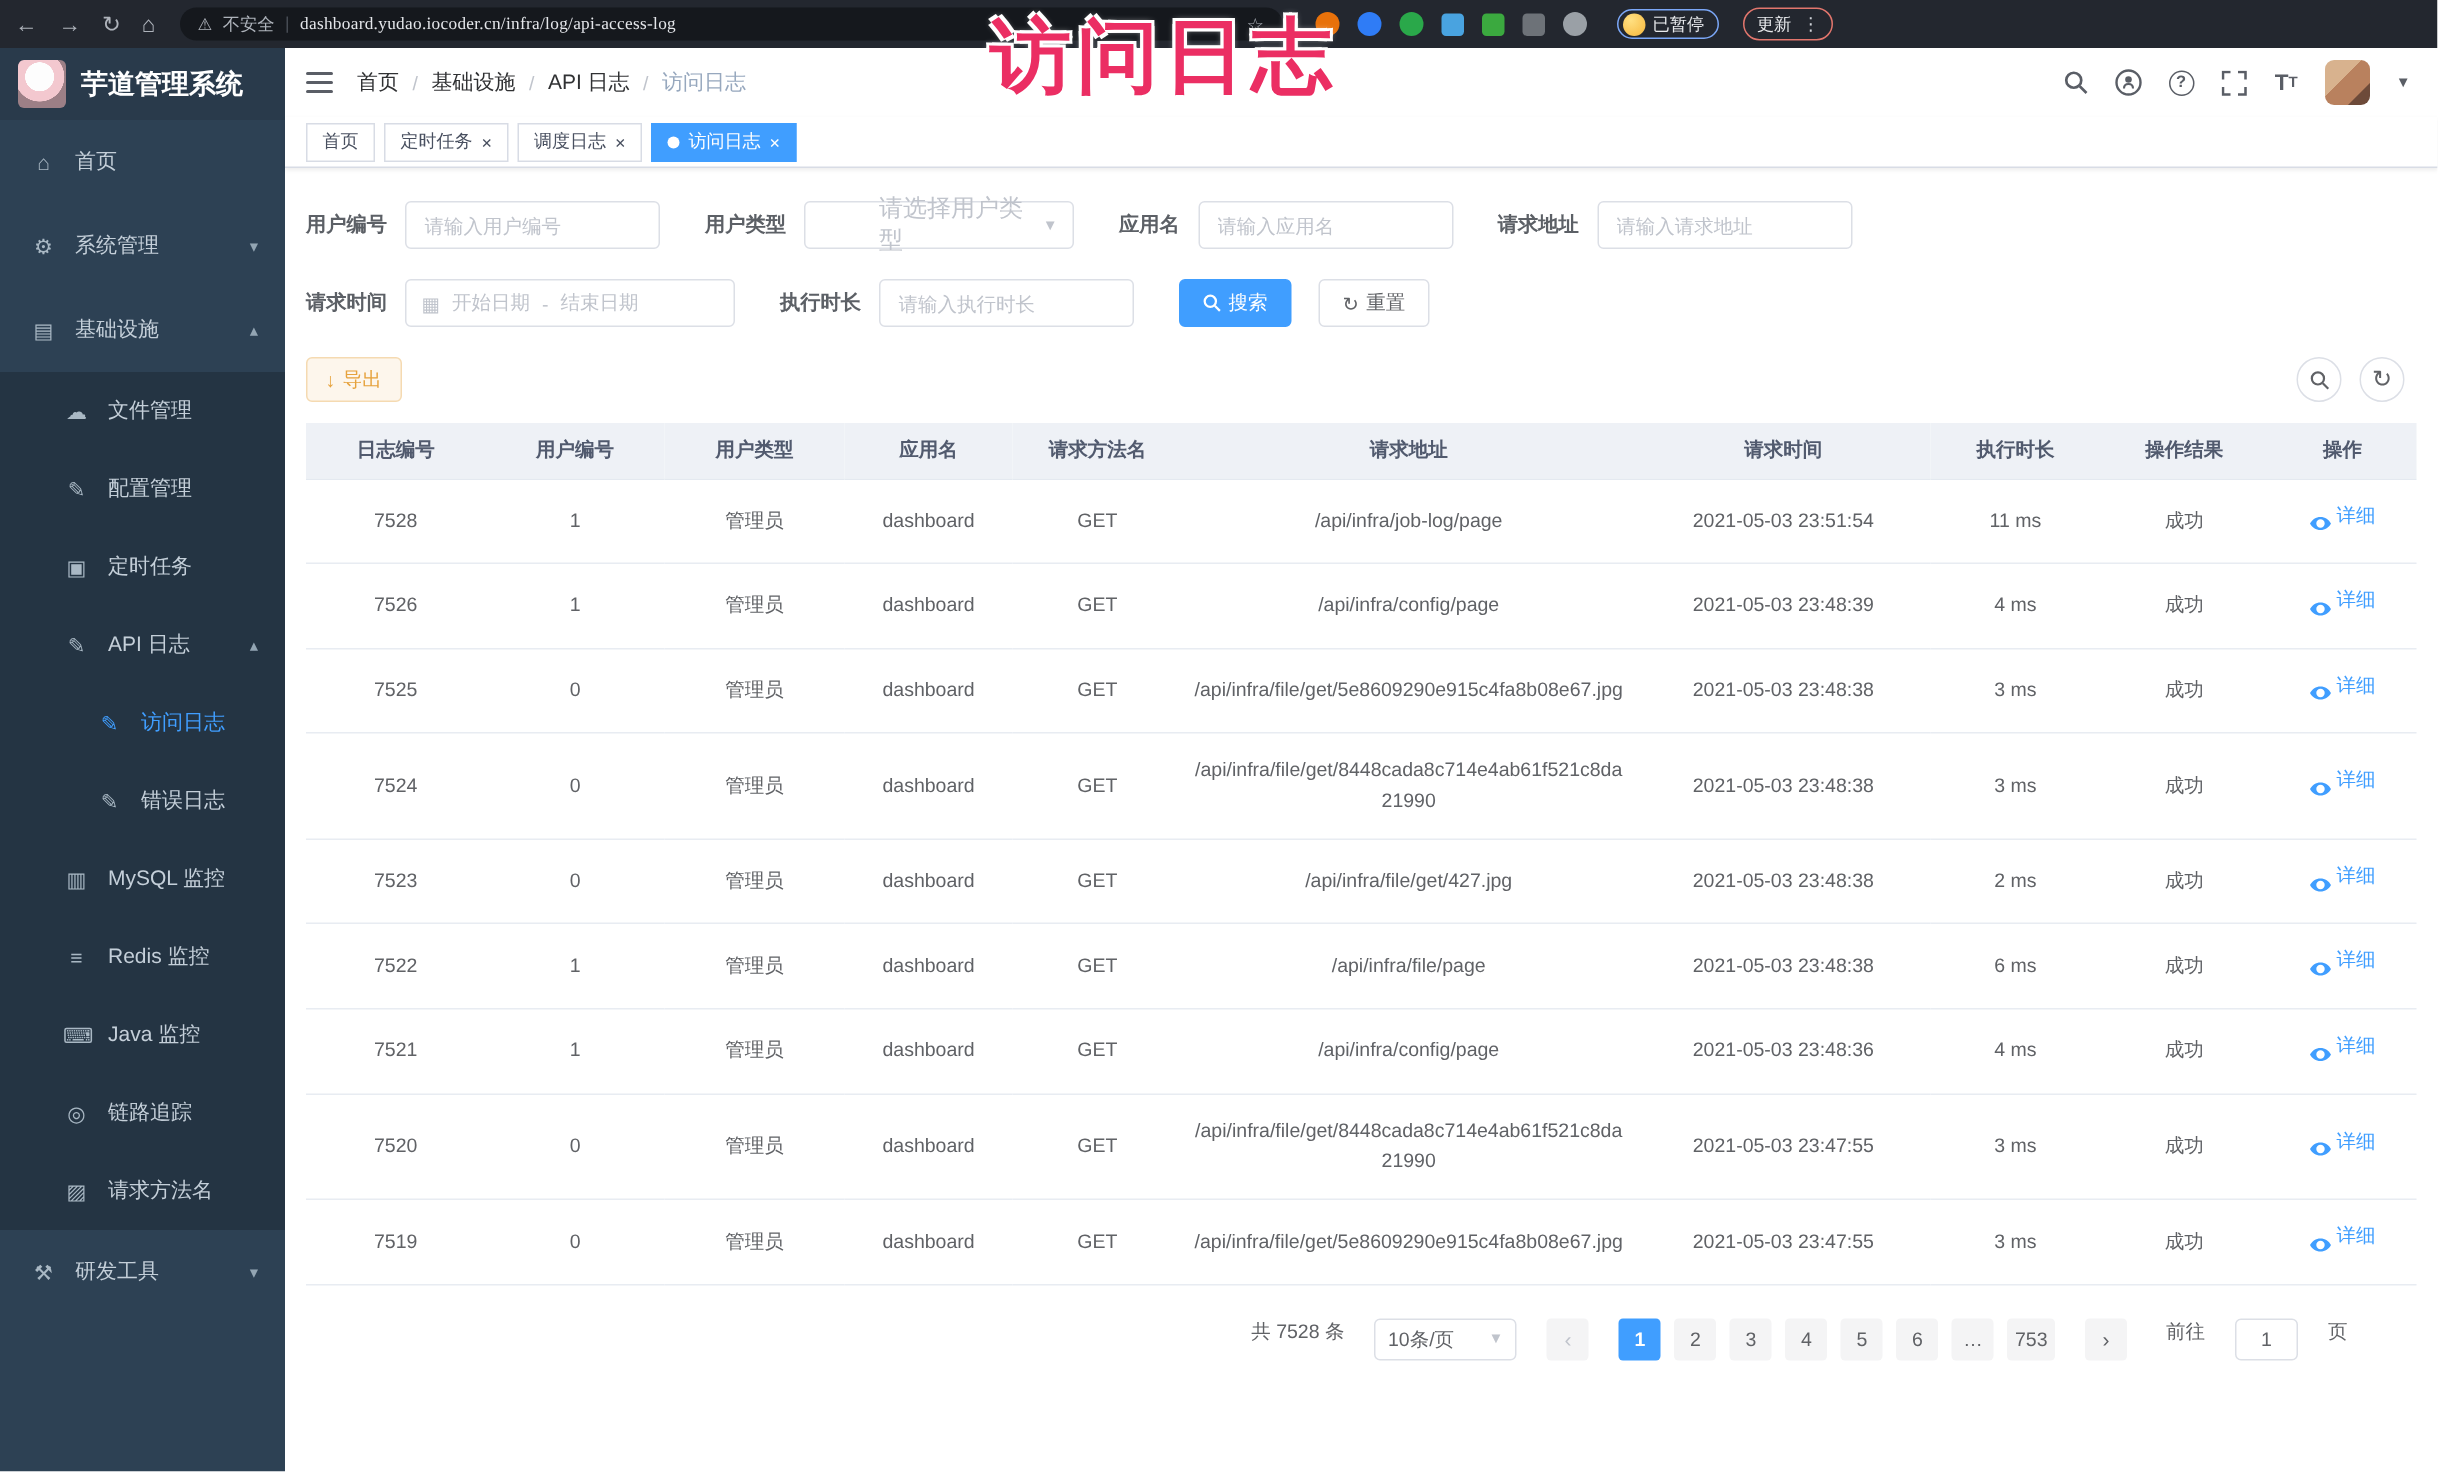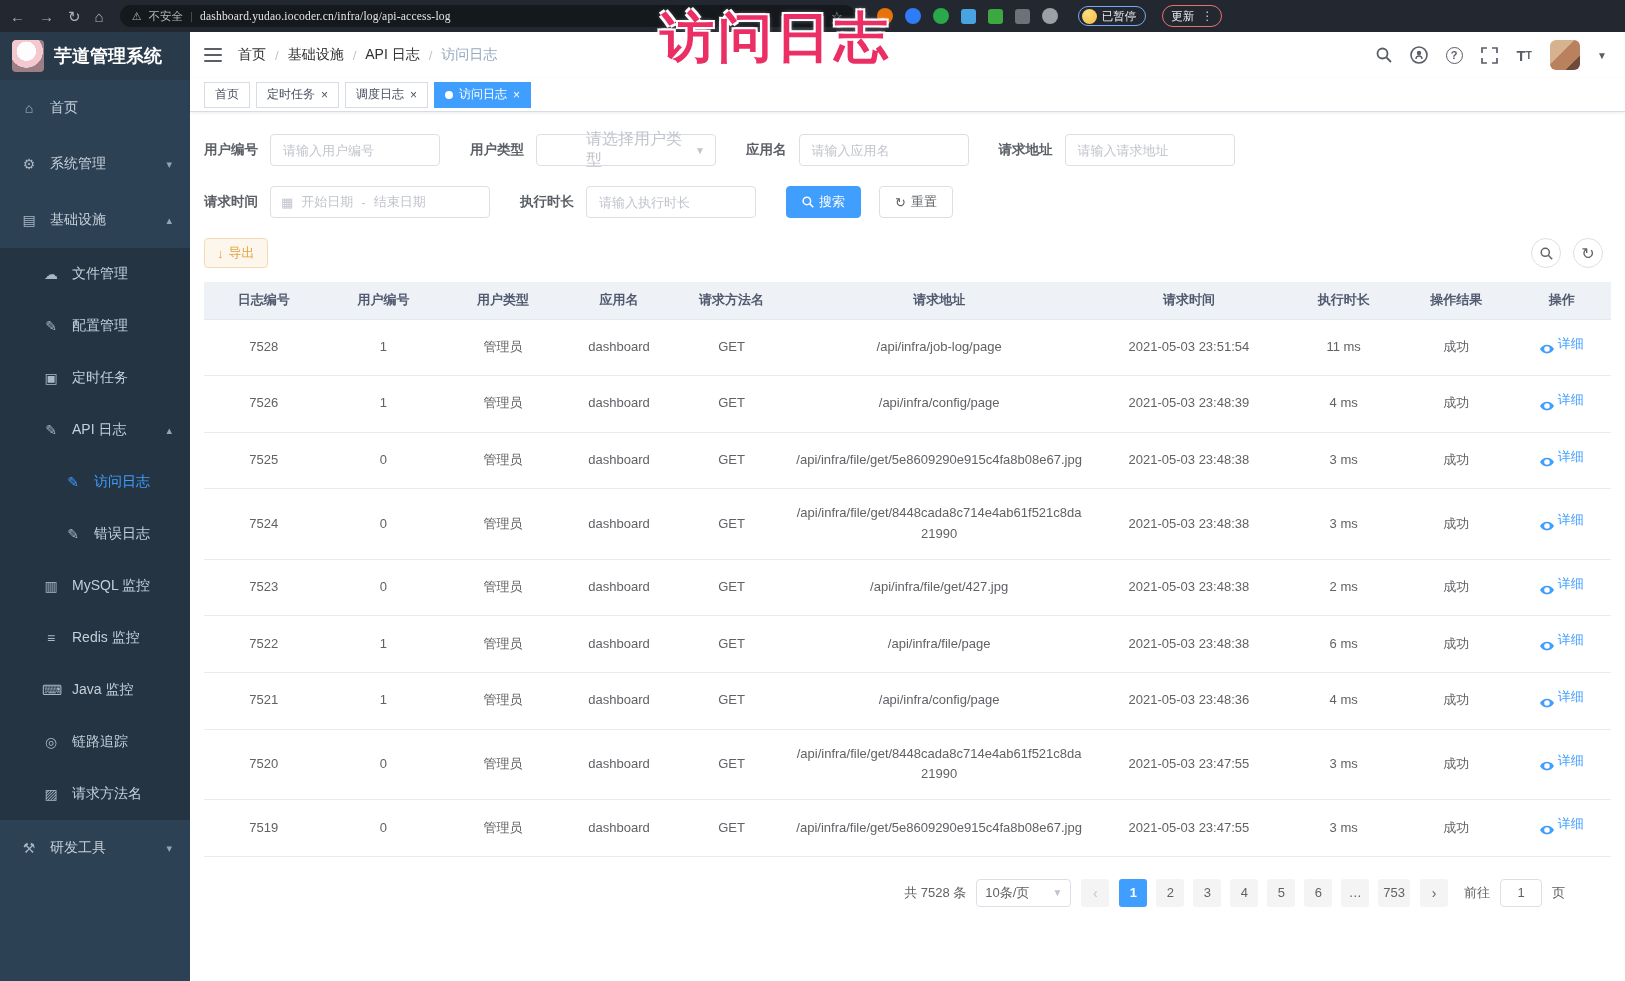--- a/index.html
+++ b/index.html
@@ -96,21 +96,21 @@
   .tool-circles { display:flex; gap:12px; margin-right:8px; }
   .circ { width:30px; height:30px; border:1px solid #dcdfe6; border-radius:50%; display:flex; align-items:center; justify-content:center; color:#606266; cursor:pointer; background:#fff; }
 
   
   table { width:100%; border-collapse:collapse; font-size:13px; color:#606266; table-layout:fixed; }
   thead th { background:#eef1f6; color:#515a6e; font-weight:700; height:37px; text-align:center; border-bottom:1px solid #e4e9f0; padding:0 6px; white-space:nowrap; }
   tbody td { text-align:center; border-bottom:1px solid #e8ecf2; padding:14px 8px; word-break:break-all; line-height:1.6; }
   .detail-link { color:#409eff; cursor:pointer; display:inline-flex; align-items:flex-end; gap:4px; text-decoration:none; }
 
   
-  .pagination { display:flex; align-items:center; justify-content:flex-end; gap:10px; margin:22px 46px 0 0; font-size:13px; color:#606266; }
+  .pagination { display:flex; justify-content:flex-end; gap:20px; margin:22px 46px 0 0; font-size:13px; color:#606266; }
   .pg-size { width:95px; height:28px; border:1px solid #dcdfe6; border-radius:4px; display:flex; align-items:center; justify-content:space-between; padding:0 8px; color:#606266; cursor:pointer; }
   .pg-size .sel-caret { color:#c0c4cc; font-size:10px; }
   .pg-btn { min-width:28px; height:28px; background:#f4f4f5; border:none; border-radius:3px; color:#606266; font-size:13px; cursor:pointer; font-family:"Liberation Sans",sans-serif; padding:0 5px; }
   .pg-btn.arrow { color:#c0c4cc; font-size:14px; }
   #pages { display:flex; gap:9px; }
   .pg-btn.active { background:#409eff; color:#fff; font-weight:700; }
   .goto-input { width:42px; height:28px; border:1px solid #dcdfe6; border-radius:4px; text-align:center; font-size:13px; color:#606266; outline:none; }
 
   
   .watermark { position:absolute; top:2px; left:660px; z-index:50; font-size:54px; font-weight:900; letter-spacing:4px; color:#eb2e63; pointer-events:none;

